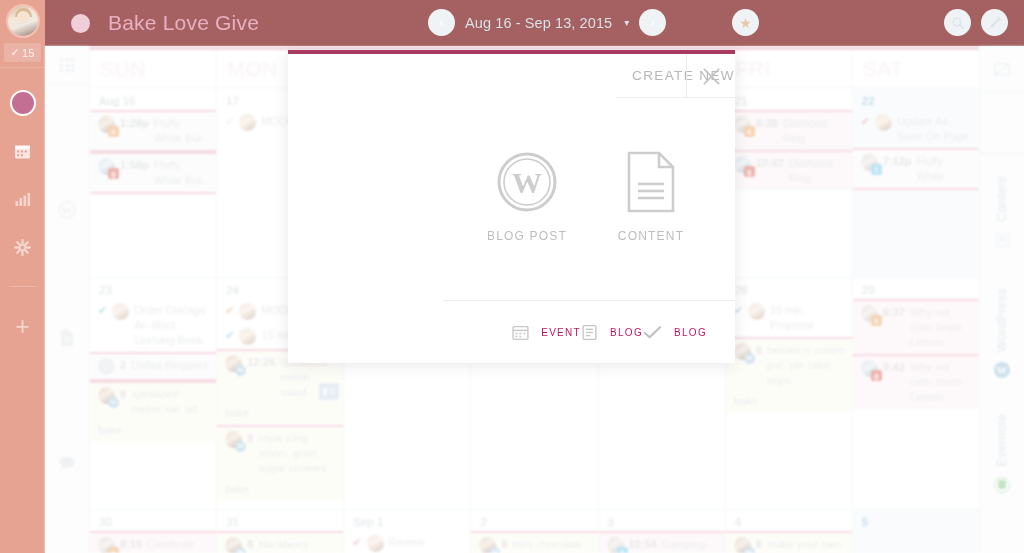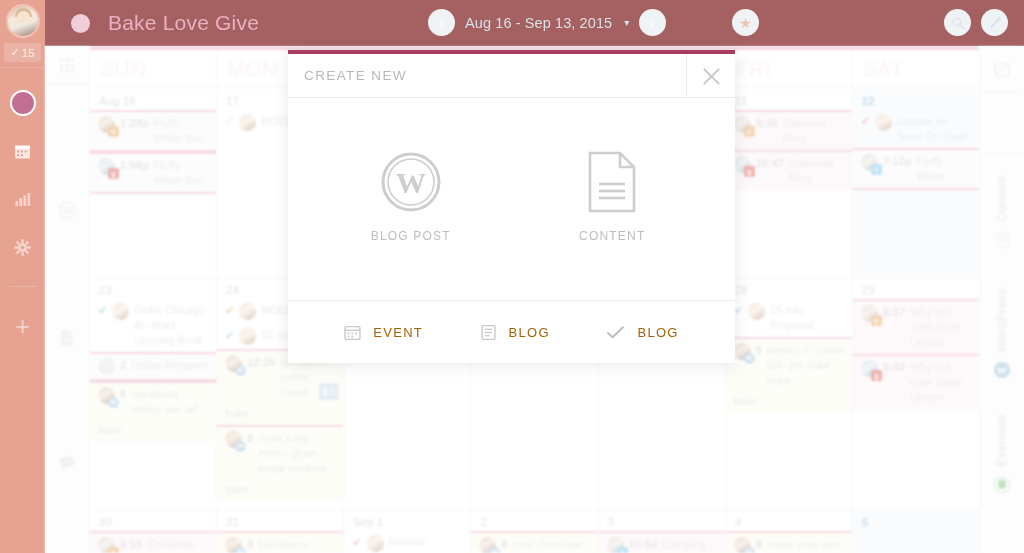--- a/index.html
+++ b/index.html
@@ -197,21 +197,21 @@
   
   .blurred { filter: blur(1.15px); opacity: .62; }
   .blurred-soft { filter: blur(0.9px); opacity: .75; }
 
   
   .modal-scrim { position:absolute; inset:0; background: rgba(255,255,255,0.30); }
   .modal {
     position:absolute; left: 288px; top: 50px; width: 447px; height: 313px;
     background:#ffffff; border-top: 4px solid #a93a62;
     box-shadow: 0 2px 14px rgba(90,80,90,0.13);
-    display:flex; flex-direction:column;
+    display:flex; flex-direction:column;align-items:flex-end;
   }
   .modal-head {
     height: 44px; border-bottom:1px solid #ececec; display:flex; align-items:center;
     position:relative;
   }
   .modal-title {
     padding-left: 16px; font-size: 13.5px; letter-spacing: 1.4px; color:#b7b7b7;
   }
   .modal-close {
     position:absolute; right:0; top:0; width: 49px; height: 44px;
@@ -225,21 +225,21 @@
   .big-opt {
     width: 124px; display:flex; flex-direction:column; align-items:center; gap: 16px;
     padding-bottom: 4px;
   }
   .big-opt .lbl { font-size: 12px; letter-spacing: 1.2px; color:#bdbdbd; text-align:center; }
   .modal-foot {
     height: 62px; display:flex; align-items:center; justify-content:space-around;
     padding: 0 28px;
   }
   .small-opt { display:flex; align-items:center; gap: 12px; }
-  .small-opt .lbl { font-size: 13px; letter-spacing: 1.3px; color:#a16207; }
+  .small-opt .lbl { font-size: 10px; letter-spacing: 1.3px; color:#be185d; }
 </style>
 </head>
 <body>
 
 <div id="app">
 
   <div class="left-rail">
     <div class="avatar-wrap">
       <div class="avatar">
         <div class="hair"></div>

